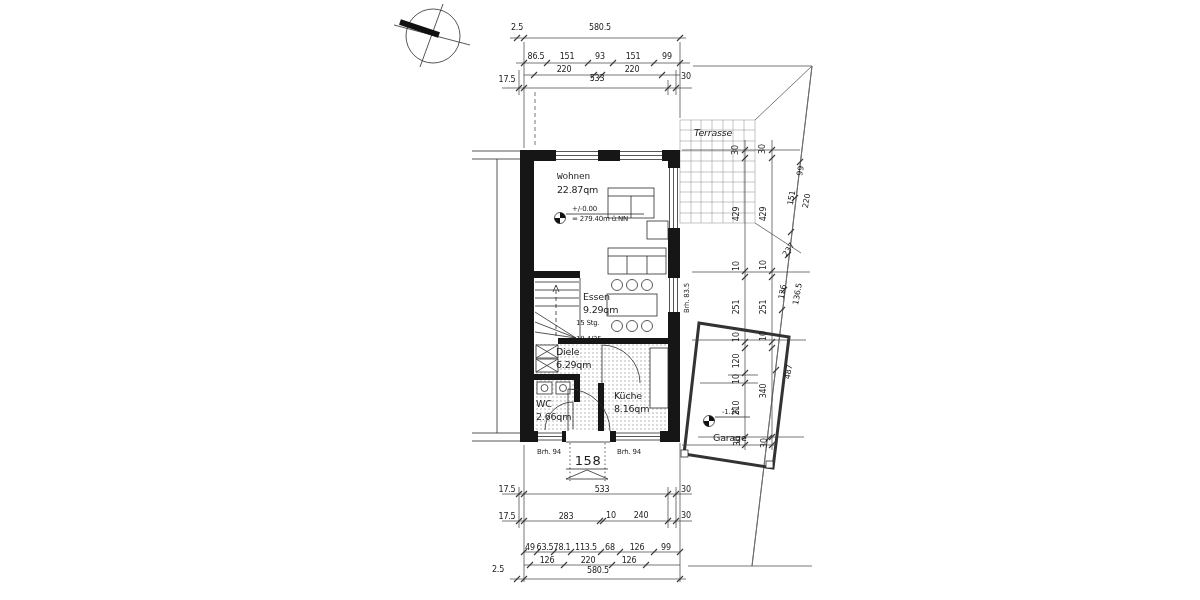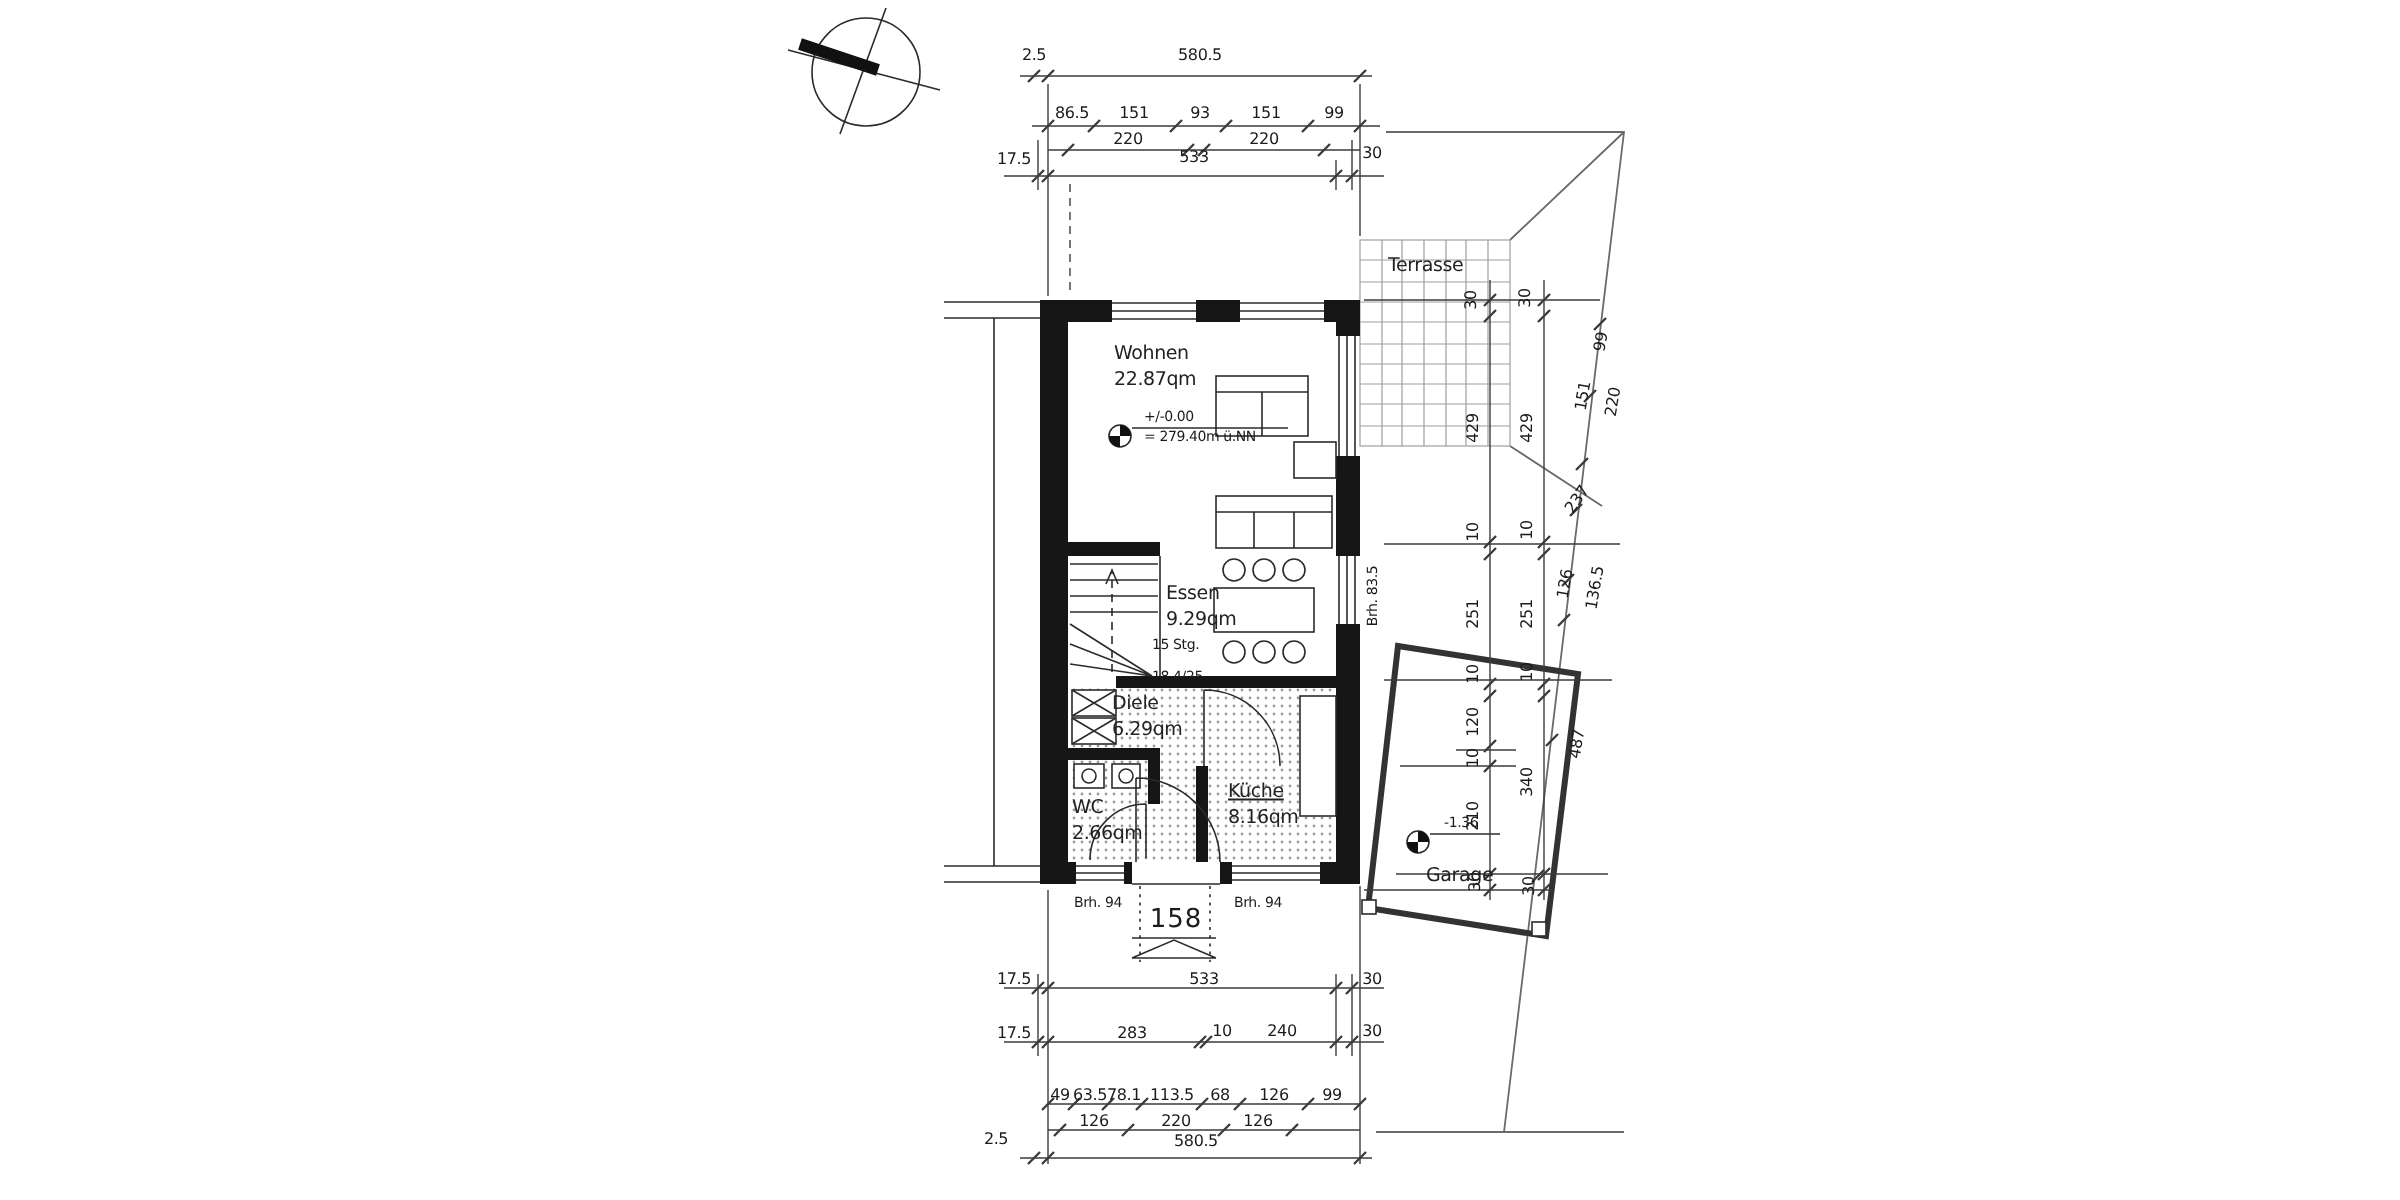--- a/index.html
+++ b/index.html
@@ -232,31 +232,31 @@
       <span class="lbl" style="left: 798px; top: 294px; transform: translate(-50%, -50%) rotate(-80deg);">136.5</span>
       <span class="lbl" style="left: 737px; top: 337px; transform: translate(-50%, -50%) rotate(-90deg);">10</span>
       <span class="lbl" style="left: 764px; top: 336px; transform: translate(-50%, -50%) rotate(-90deg);">10</span>
       <span class="lbl" style="left: 737px; top: 361px; transform: translate(-50%, -50%) rotate(-90deg);">120</span>
       <span class="lbl" style="left: 737px; top: 379px; transform: translate(-50%, -50%) rotate(-90deg);">10</span>
       <span class="lbl" style="left: 764px; top: 391px; transform: translate(-50%, -50%) rotate(-90deg);">340</span>
       <span class="lbl" style="left: 737px; top: 408px; transform: translate(-50%, -50%) rotate(-90deg);">210</span>
       <span class="lbl" style="left: 789px; top: 372px; transform: translate(-50%, -50%) rotate(-80deg);">487</span>
       <span class="lbl" style="left: 738px; top: 441px; transform: translate(-50%, -50%) rotate(-90deg);">30</span>
       <span class="lbl" style="left: 765px; top: 443px; transform: translate(-50%, -50%) rotate(-90deg);">30</span>
-      <span class="lbl room" style="left: 557px; top: 177px; transform: translate(0px, -50%);">Wohnen</span>
+      <span class="lbl room" style="left: 557px; top: 177px; transform: translate(0px, -50%); font-family: Liberation Mono, monospace;">Wohnen</span>
       <span class="lbl room" style="left: 557px; top: 190px; transform: translate(0px, -50%);">22.87qm</span>
       <span class="lbl room" style="left: 583px; top: 297px; transform: translate(0px, -50%);">Essen</span>
       <span class="lbl room" style="left: 583px; top: 310px; transform: translate(0px, -50%);">9.29qm</span>
       <span class="lbl room" style="left: 556px; top: 352px; transform: translate(0px, -50%);">Diele</span>
       <span class="lbl room" style="left: 556px; top: 365px; transform: translate(0px, -50%);">6.29qm</span>
       <span class="lbl room" style="left: 536px; top: 404px; transform: translate(0px, -50%);">WC</span>
       <span class="lbl room" style="left: 536px; top: 417px; transform: translate(0px, -50%);">2.66qm</span>
-      <span class="lbl room" style="left: 614px; top: 396px; transform: translate(0px, -50%); text-decoration: underline;">Küche</span>
+      <span class="lbl room" style="left: 614px; top: 396px; transform: translate(0px, -50%);">Küche</span>
       <span class="lbl room" style="left: 614px; top: 409px; transform: translate(0px, -50%);">8.16qm</span>
-      <span class="lbl room" style="left: 694px; top: 133px; transform: translate(0px, -50%);">Terrasse</span>
+      <span class="lbl room" style="left: 694px; top: 133px; transform: translate(0px, -50%); font-style: italic;">Terrasse</span>
       <span class="lbl room" style="left: 713px; top: 438px; transform: translate(0px, -50%);">Garage</span>
       <span class="lbl small" style="left: 576px; top: 323px; transform: translate(0px, -50%);">15 Stg.</span>
       <span class="lbl small" style="left: 576px; top: 339px; transform: translate(0px, -50%);">18.4/25</span>
       <span class="lbl small" style="left: 572px; top: 209px; transform: translate(0px, -50%);">+/-0.00</span>
       <span class="lbl small" style="left: 572px; top: 219px; transform: translate(0px, -50%);">= 279.40m ü.NN</span>
       <span class="lbl small" style="left: 722px; top: 412px; transform: translate(0px, -50%);">-1.36</span>
       <span class="lbl big" style="left: 588px; top: 460px; transform: translate(-50%, -50%);">158</span>
       <span class="lbl small" style="left: 549px; top: 452px; transform: translate(-50%, -50%);">Brh. 94</span>
       <span class="lbl small" style="left: 629px; top: 452px; transform: translate(-50%, -50%);">Brh. 94</span>
       <span class="lbl small" style="left: 687px; top: 298px; transform: translate(-50%, -50%) rotate(-90deg);">Brh. 83.5</span>

